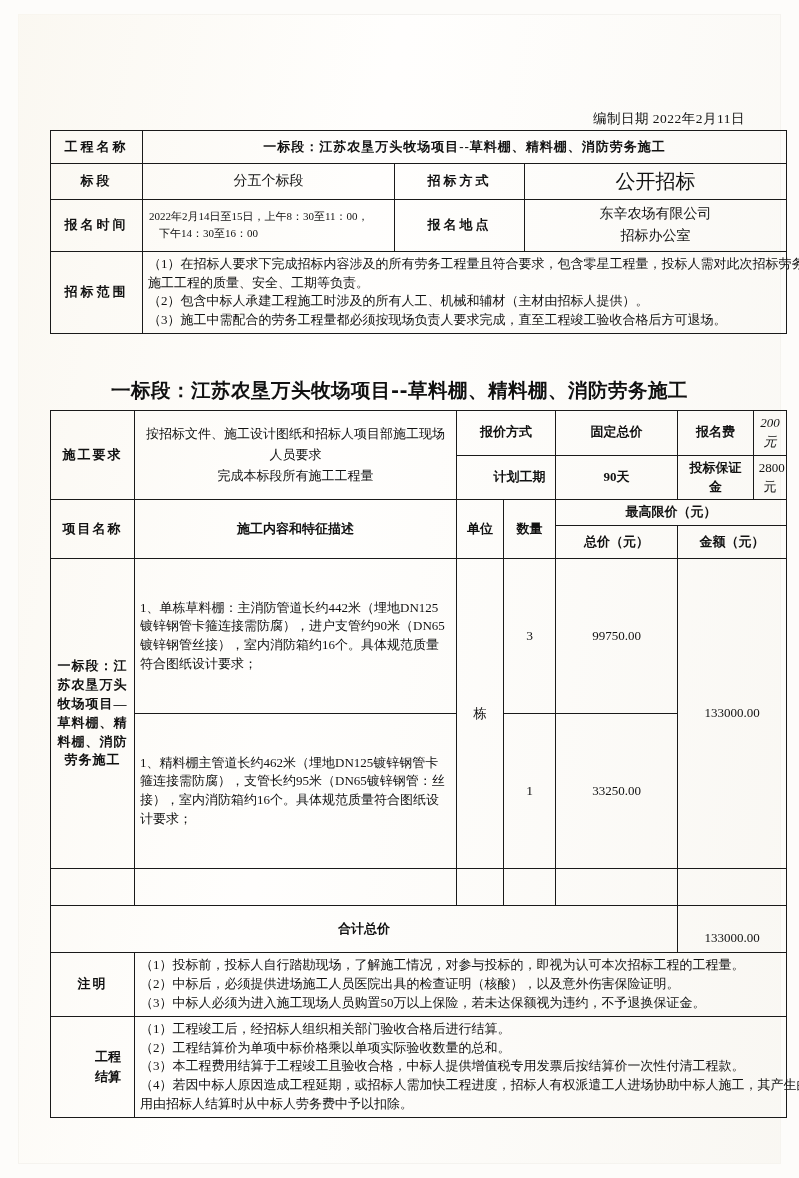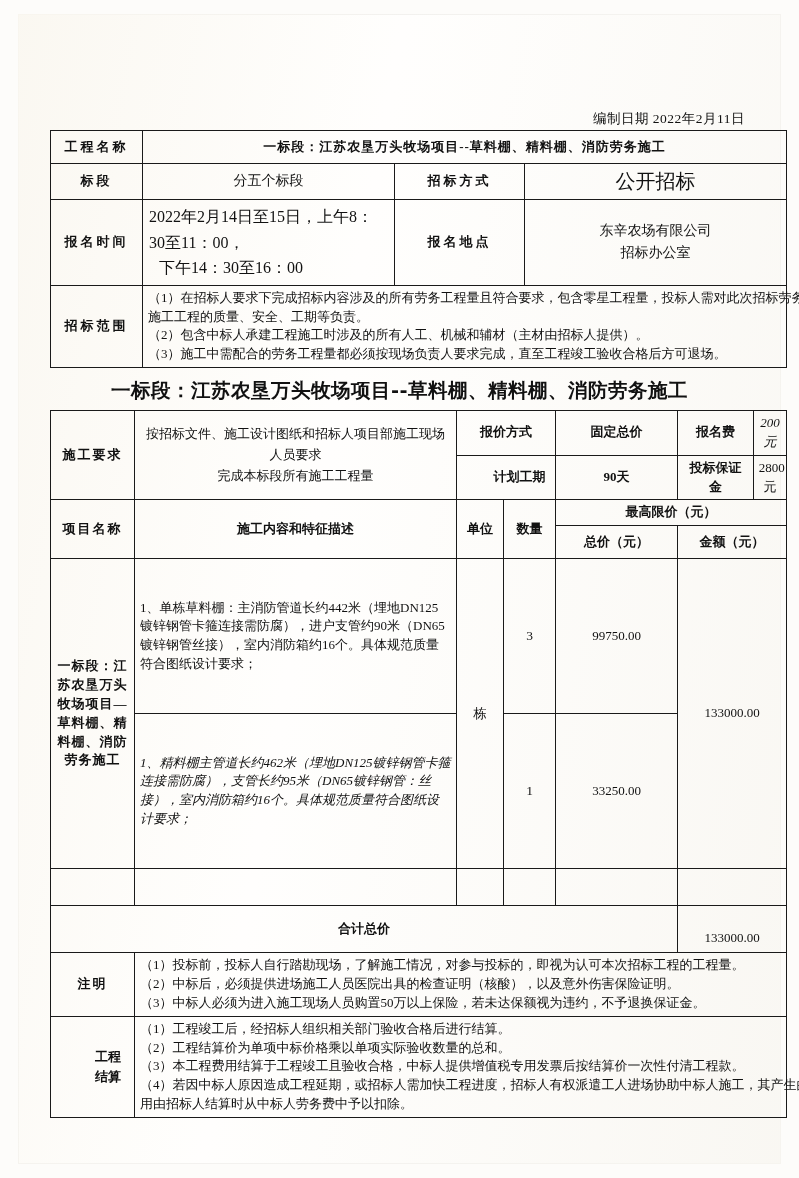--- a/index.html
+++ b/index.html
@@ -178,21 +178,21 @@
           <td class="c t1-head" colspan="3">一标段：江苏农垦万头牧场项目--草料棚、精料棚、消防劳务施工</td>
         </tr>
         <tr>
           <td class="lbl">标段</td>
           <td class="c" style="font-size:14px;">分五个标段</td>
           <td class="lbl">招标方式</td>
           <td class="c" style="font-size:20px;">公开招标</td>
         </tr>
         <tr>
           <td class="lbl">报名时间</td>
-          <td class="l" style="font-size:16px;line-height:1.6;padding:4px 6px;">
+          <td class="l" style="font-size:11px;line-height:1.6;padding:4px 6px;">
             <div>2022年2月14日至15日，上午8：30至11：00，</div>
             <div style="padding-left:10px;">下午14：30至16：00</div>
           </td>
           <td class="lbl">报名地点</td>
           <td class="c" style="font-size:14px;line-height:1.6;">
             <div>东辛农场有限公司</div>
             <div>招标办公室</div>
           </td>
         </tr>
         <tr>
@@ -269,21 +269,21 @@
         <tr>
           <td class="vert-name" rowspan="2" style="height: 148px; word-break: break-all;">一标段：江苏农垦万头牧场项目—草料棚、精料棚、消防劳务施工</td>
           <td class="desc" style="height:148px;">1、单栋草料棚：主消防管道长约442米（埋地DN125镀锌钢管卡箍连接需防腐），进户支管约90米（DN65镀锌钢管丝接），室内消防箱约16个。具体规范质量符合图纸设计要求；</td>
           <td class="c" rowspan="2" style="font-size:13.5px;">栋</td>
           <td class="c" style="font-size:13.5px;">3</td>
           <td class="money">99750.00</td>
           <td class="money" rowspan="2">133000.00</td>
         </tr>
 
         <tr>
-          <td class="desc" style="height:148px;font-style:italic;">1、精料棚主管道长约462米（埋地DN125镀锌钢管卡箍连接需防腐），支管长约95米（DN65镀锌钢管：丝接），室内消防箱约16个。具体规范质量符合图纸设计要求；</td>
+          <td class="desc" style="height:148px;">1、精料棚主管道长约462米（埋地DN125镀锌钢管卡箍连接需防腐），支管长约95米（DN65镀锌钢管：丝接），室内消防箱约16个。具体规范质量符合图纸设计要求；</td>
           <td class="c" style="font-size:13.5px;">1</td>
           <td class="money">33250.00</td>
         </tr>
 
         <tr>
           <td style="height:30px;"></td>
           <td></td>
           <td></td>
           <td></td>
           <td></td>

